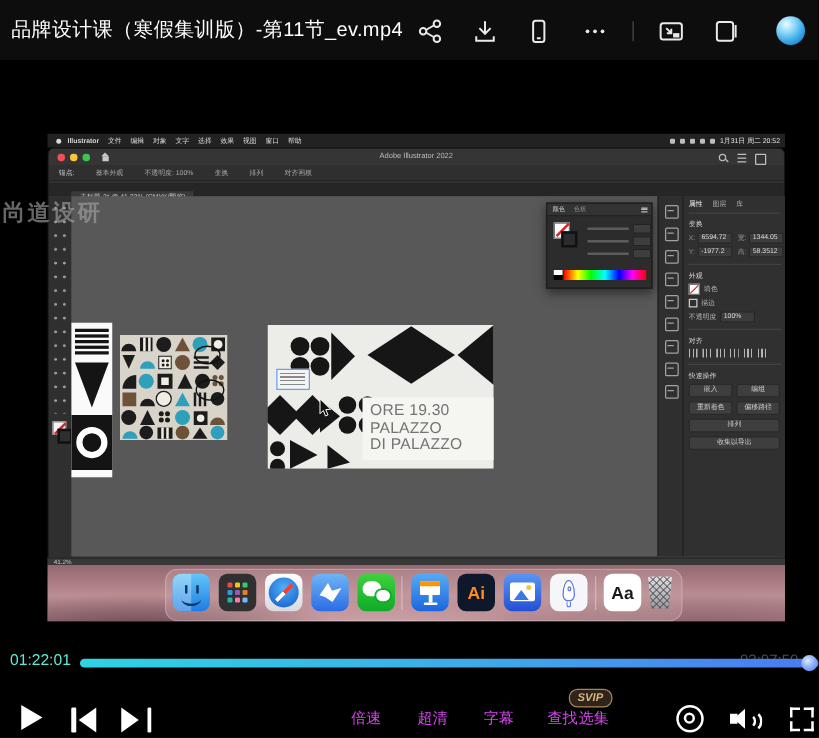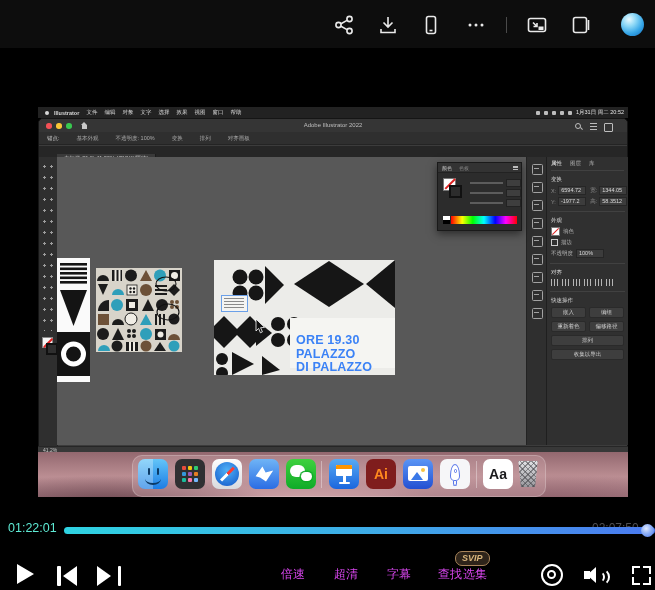--- a/index.html
+++ b/index.html
@@ -59,21 +59,21 @@
     background-image:radial-gradient(circle,#9d9d9d 1px,transparent 1.3px);background-size:7px 11px;}
   .fs-swatch{position:absolute;left:3px;top:180px;width:9px;height:9px;background:#f5f5f5;border:1px solid #888;}
   .fs-swatch:after{content:"";position:absolute;left:-1px;top:3.5px;width:12px;height:1.5px;background:#d22;transform:rotate(-45deg);}
   .fs-stroke{position:absolute;left:7px;top:186px;width:8px;height:8px;border:2px solid #111;background:#2f2f2f;}
 
   .canvas{position:absolute;left:18px;top:38px;width:469px;height:288px;background:#585858;overflow:hidden;}
 
   
   .ab{position:absolute;z-index:6;}
   .ab svg{display:block;}
-  .ab3text{position:absolute;left:296px;top:334px;z-index:8;font-weight:700;color:#3b82f6;
+  .ab3text{position:absolute;left:296px;top:322px;z-index:8;font-weight:400;color:#737373;
     font-size:12.5px;line-height:13.6px;white-space:nowrap;letter-spacing:.2px;}
   .seltext{position:absolute;left:221px;top:295px;width:27px;height:17px;z-index:8;background:#f4f4f2;
     border:1px solid #6ba0e8;box-sizing:border-box;
     background-image:repeating-linear-gradient(180deg,#8a8a8a 0 1px,transparent 1px 3px);background-size:20px 12px;background-position:2px 2px;background-repeat:no-repeat;}
   .cursor{position:absolute;left:255px;top:319px;z-index:20;}
 
   
   .colorpanel{position:absolute;left:437px;top:162px;width:85px;height:69px;background:#2c2c2c;border:1px solid #1a1a1a;
     box-shadow:0 3px 8px rgba(0,0,0,.5);z-index:12;box-sizing:border-box;}
   .cp-head{height:9px;background:#333;border-bottom:1px solid #222;display:flex;gap:7px;align-items:center;padding-left:4px;font-size:5px;color:#cfcfcf;}
@@ -142,21 +142,21 @@
   .d-bird .bird{position:absolute;left:5px;top:6px;width:20px;height:18px;background:#fff;
     clip-path:polygon(8% 62%,42% 8%,58% 42%,96% 30%,60% 92%,30% 70%);}
   .d-wechat{background:linear-gradient(180deg,#3ed13e,#0fab28);}
   .d-wechat .b1{position:absolute;left:4px;top:6px;width:15px;height:12px;background:#fff;border-radius:6px;}
   .d-wechat .b2{position:absolute;left:15px;top:13px;width:11px;height:9px;background:#fff;border-radius:4.5px;box-shadow:0 0 0 1.5px rgba(15,171,40,.9);}
   .d-keynote{background:linear-gradient(180deg,#57aaf4,#1b66dd);}
   .d-keynote .board{position:absolute;left:7px;top:6px;width:16px;height:11px;background:#fff;border-radius:1px;}
   .d-keynote .btop{position:absolute;left:7px;top:6px;width:16px;height:3.5px;background:#ff9500;border-radius:1px 1px 0 0;}
   .d-keynote .stem{position:absolute;left:14px;top:17px;width:3px;height:6px;background:#fff;}
   .d-keynote .base{position:absolute;left:10px;top:23px;width:11px;height:2px;background:#fff;border-radius:1px;}
-  .d-ai{background:#7f1d1d;color:#ff8a1e;font-weight:700;font-size:14px;text-align:center;line-height:30px;}
+  .d-ai{background:#0f172a;color:#ff8a1e;font-weight:700;font-size:14px;text-align:center;line-height:30px;}
   .d-media{background:linear-gradient(180deg,#5a95f5,#2350d2);}
   .d-media .ph{position:absolute;left:5px;top:7px;width:20px;height:15px;background:#fff;border-radius:2px;}
   .d-media .mt{position:absolute;left:8px;top:13px;border-left:6px solid transparent;border-right:6px solid transparent;border-bottom:8px solid #3a78e8;}
   .d-media .sun{position:absolute;left:18px;top:9px;width:4px;height:4px;border-radius:50%;background:#f6c344;}
   .d-rocket{background:#f6f6f8;}
   .d-rocket .body{position:absolute;left:10px;top:5px;width:10px;height:17px;border:1.6px solid #5b78ea;box-sizing:border-box;
     border-radius:50% 50% 42% 42% / 68% 68% 30% 30%;background:#fff;}
   .d-rocket .win{position:absolute;left:13.5px;top:10px;width:3.5px;height:3.5px;border:1.2px solid #5b78ea;border-radius:50%;box-sizing:border-box;}
   .d-rocket .flame{position:absolute;left:13px;top:22px;width:4px;height:5px;border:1.2px solid #5b78ea;border-top:none;border-radius:0 0 50% 50%;box-sizing:border-box;}
   .d-font{background:#fff;color:#1b1b1d;font-weight:700;font-size:14px;text-align:center;line-height:30px;}
@@ -197,20 +197,21 @@
   .fsico .tr{right:0;top:0;border-left:none;border-bottom:none;}
   .fsico .bl{left:0;bottom:0;border-right:none;border-top:none;}
   .fsico .br{right:0;bottom:0;border-left:none;border-top:none;}
 </style>
 </head>
 <body>
 
 <div class="stage">
 
   <div class="topbar">
+    <div class="vtitle">品牌设计课（寒假集训版）-第11节_ev.mp4</div>
     <div class="tico" style="left:333px">
       <svg viewBox="0 0 22 22" fill="none" stroke="#e9e9e9" stroke-width="1.6">
         <circle cx="16.5" cy="5" r="2.6"></circle>
           <circle cx="5.5" cy="11" r="2.6"></circle>
           <circle cx="16.5" cy="17" r="2.6"></circle>
         <path d="M8 9.8l6-3.4M8 12.2l6 3.4"></path>
       </svg>
     </div>
     <div class="tico" style="left:377px">
       <svg viewBox="0 0 22 22" fill="none" stroke="#e9e9e9" stroke-width="1.6">
@@ -243,20 +244,21 @@
       <svg viewBox="0 0 22 22" fill="none" stroke="#e9e9e9" stroke-width="1.6">
         <rect x="3.5" y="3.5" width="13" height="15" rx="2"></rect>
           <path d="M18.5 6v10"></path>
       </svg>
     </div>
     <div class="sphere"></div>
   </div>
 
   <div class="videofield"></div>
 
+  <div class="watermark">尚道设研</div>
 
   <div class="menubar">
     <span class="apple"></span>
     <span class="appname">Illustrator</span>
     <span class="mitem">文件</span>
     <span class="mitem">编辑</span>
     <span class="mitem">对象</span>
     <span class="mitem">文字</span>
     <span class="mitem">选择</span>
     <span class="mitem">效果</span>

